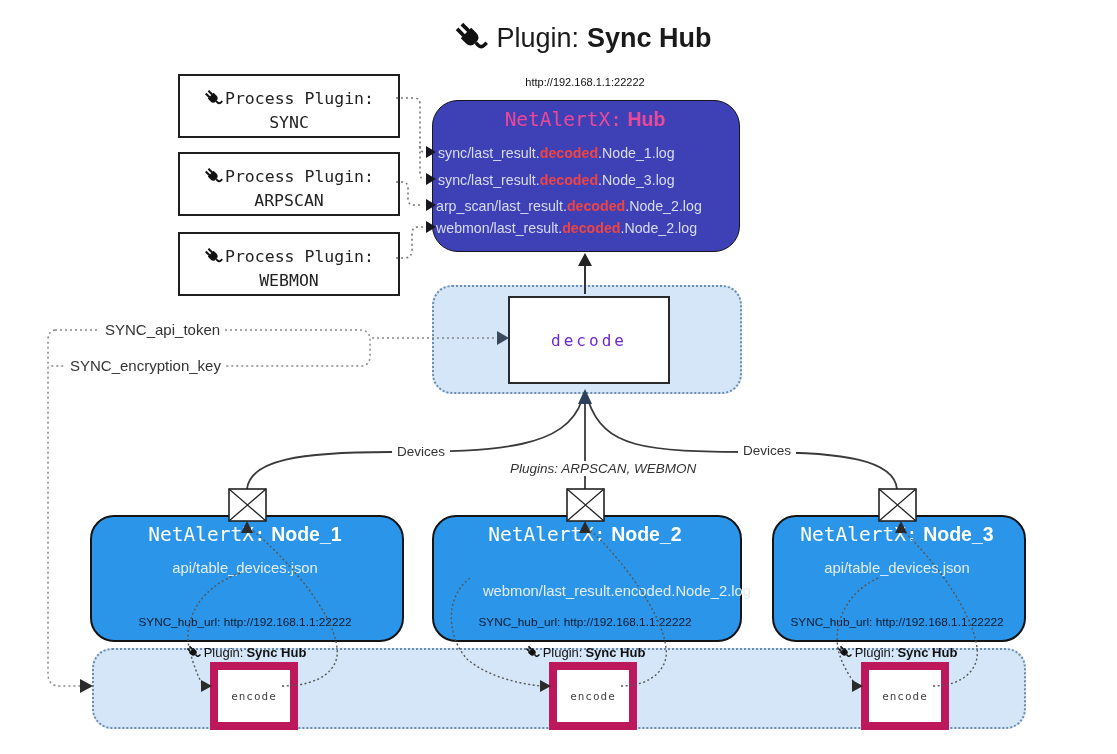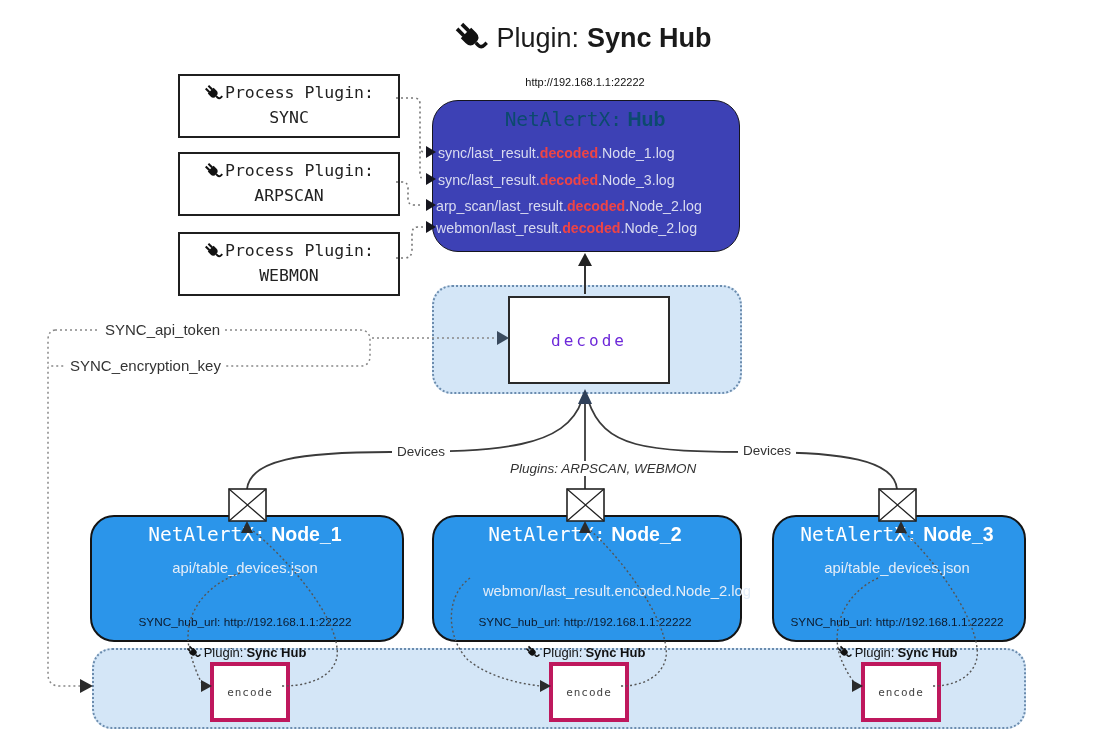--- a/index.html
+++ b/index.html
@@ -8,29 +8,29 @@
   .abs{position:absolute;}
   .mono{font-family:"DejaVu Sans Mono",monospace;}
 
   
   #page-title{left:363px;top:16px;width:440px;height:44px;display:flex;align-items:center;
     justify-content:center;gap:8px;font-size:27px;color:#1a1a1a;z-index:4;}
   #page-title .bold{font-weight:bold;}
 
   
   .proc-box{left:178px;width:218px;height:60px;background:#fff;border:2px solid #1f1f1f;
-    display:flex;flex-direction:column;align-items:center;justify-content:center;
+    display:flex;flex-direction:column;align-items:center;justify-content:flex-end;
     font-size:16.5px;color:#222;z-index:2;line-height:1.5;}
   .proc-line1{display:flex;align-items:center;gap:2px;}
 
   
   #hub-url{left:432px;top:76px;width:306px;text-align:center;font-size:11px;color:#111;z-index:4;}
   #hub-box{left:432px;top:100px;width:306px;height:150px;background:var(--hub-fill,#3d41b5);
     border:1.5px solid #15151f;border-radius:26px;z-index:2;}
-  #hub-title{left:432px;top:108px;width:306px;text-align:center;font-size:19.5px;color:#0c4a6e;z-index:3;}
+  #hub-title{left:432px;top:108px;width:306px;text-align:center;font-size:19.5px;color:#ec4899;z-index:3;}
   .hub-item{left:438px;width:300px;height:17px;font-size:14.2px;color:#d9dbf0;z-index:3;white-space:nowrap;}
   .hub-item b{color:#ef4444;}
 
   
   .panel{background:var(--panel-fill,#d4e6f7);border:2px dotted var(--panel-border,#6b8cae);
     border-radius:20px;z-index:1;}
   #decode-panel{left:432px;top:285px;width:306px;height:105px;}
   #decode-box{left:508px;top:296px;width:158px;height:84px;background:#fff;border:2px solid #2a2a2a;
     display:flex;align-items:center;justify-content:center;font-size:16px;letter-spacing:3px;color:#6d28d9;z-index:2;}
 
@@ -47,21 +47,21 @@
 
   
   .node-box{top:515px;height:123px;background:var(--node-fill,#2b95ea);border:2px solid #141414;
     border-radius:24px;z-index:2;}
   .node-title{top:523px;text-align:center;font-size:19.5px;color:#fff;z-index:3;white-space:nowrap;}
   .node-line{text-align:center;font-size:14.8px;color:#e4edf8;z-index:3;white-space:nowrap;}
   .node-footer{top:615px;text-align:center;font-size:11.8px;color:#0d1b2e;z-index:3;white-space:nowrap;}
 
   
   #encode-strip{left:92px;top:648px;width:930px;height:77px;}
-  .encode-box{top:662px;width:72px;height:52px;background:#fff;border:4px solid #be185d;
+  .encode-box{top:662px;width:72px;height:52px;background:#fff;border:8px solid #be185d;
     display:flex;align-items:center;justify-content:center;font-size:11px;letter-spacing:1px;color:#444;z-index:2;}
   .strip-label{top:645px;width:220px;display:flex;align-items:center;justify-content:center;gap:3px;
     font-size:13px;color:#111;z-index:4;white-space:nowrap;}
   .strip-label .bold{font-weight:bold;}
 
   #wires{position:absolute;left:0;top:0;z-index:3;pointer-events:none;}
 </style>
 </head>
 <body>
 

